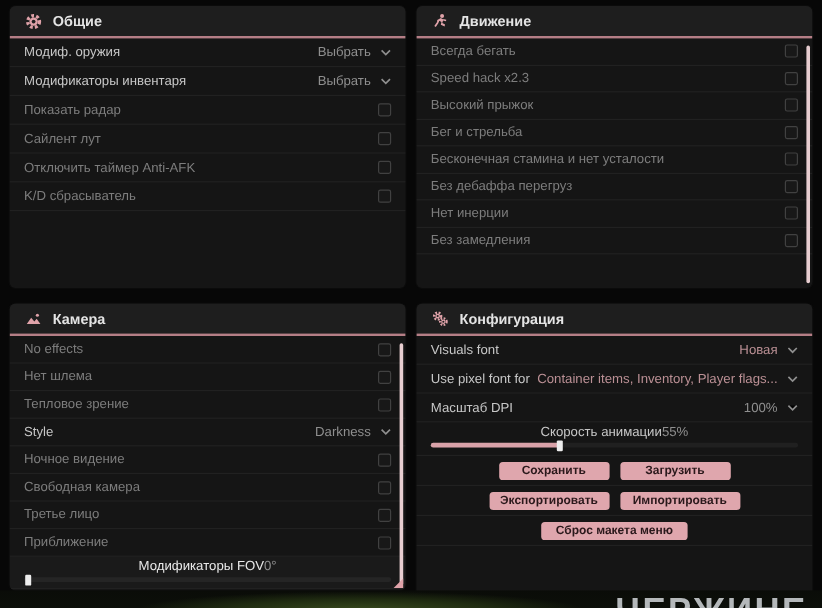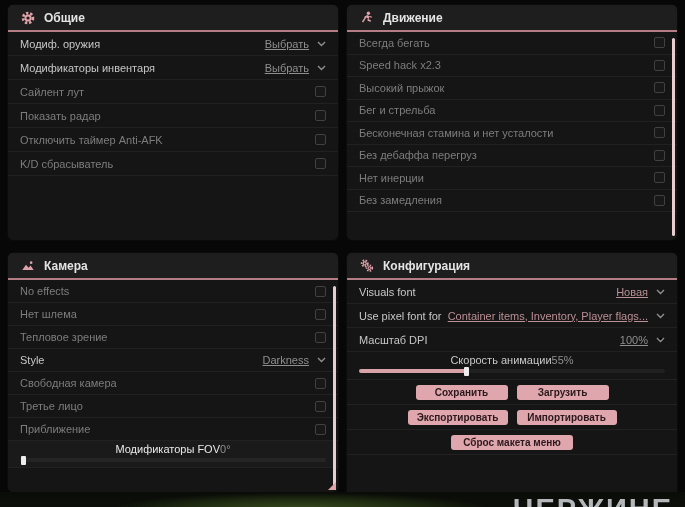--- a/index.html
+++ b/index.html
@@ -52,21 +52,21 @@
   .row-label { font-size:11px; }
   .dim    { color:#7d7d7d; }
   .bright { color:#c7c7c7; }
   .white  { color:#e9e9e9; }
   .row-right { margin-left:auto; display:flex; align-items:center; gap:8px; }
 
   .cb {
     width:11px; height:11px; border:1px solid #414141;
     border-radius:2px; background:#181818; display:block;
   }
-  .select-value { font-size:11px; color:#8f8f8f; white-space:nowrap;text-decoration:underline; }
+  .select-value { font-size:11px; color:#8f8f8f; white-space:nowrap; }
   .pinkval { color:#bb9095; }
   .chev { display:block; }
 
   .vscroll {
     position:absolute; top:33px; bottom:4px; right:2px; width:3px;
     background:#e7cdd0; border-radius:2px;
   }
 
   
   .slider-row { padding:2px 12px 0; border-bottom:1px solid #212121; }
@@ -120,27 +120,27 @@
   <div class="row">
     <span class="row-label bright">Модификаторы инвентаря</span>
     <span class="row-right">
       <span class="select-value">Выбрать</span>
       <svg class="chev" width="9" height="6" viewBox="0 0 9 6">
           <path d="M1 1l3.5 3.5L8 1" stroke="#8f8f8f" stroke-width="1.4" fill="none"></path>
         </svg>
     </span>
   </div>
   <div class="row">
+    <span class="row-label dim">Показать радар</span>
+    <span class="row-right">
+        <span class="cb"></span>
+      </span>
+  </div>
+  <div class="row">
     <span class="row-label dim">Сайлент лут</span>
-    <span class="row-right">
-        <span class="cb"></span>
-      </span>
-  </div>
-  <div class="row">
-    <span class="row-label dim">Показать радар</span>
     <span class="row-right">
         <span class="cb"></span>
       </span>
   </div>
   <div class="row">
     <span class="row-label dim">Отключить таймер Anti-AFK</span>
     <span class="row-right">
         <span class="cb"></span>
       </span>
   </div>
@@ -239,20 +239,26 @@
       </span>
   </div>
   <div class="row">
     <span class="row-label bright">Style</span>
     <span class="row-right">
       <span class="select-value">Darkness</span>
       <svg class="chev" width="9" height="6" viewBox="0 0 9 6">
           <path d="M1 1l3.5 3.5L8 1" stroke="#8f8f8f" stroke-width="1.4" fill="none"></path>
         </svg>
     </span>
+  </div>
+  <div class="row">
+    <span class="row-label dim">Ночное видение</span>
+    <span class="row-right">
+        <span class="cb"></span>
+      </span>
   </div>
   <div class="row">
     <span class="row-label dim">Свободная камера</span>
     <span class="row-right">
         <span class="cb"></span>
       </span>
   </div>
   <div class="row">
     <span class="row-label dim">Третье лицо</span>
     <span class="row-right">

